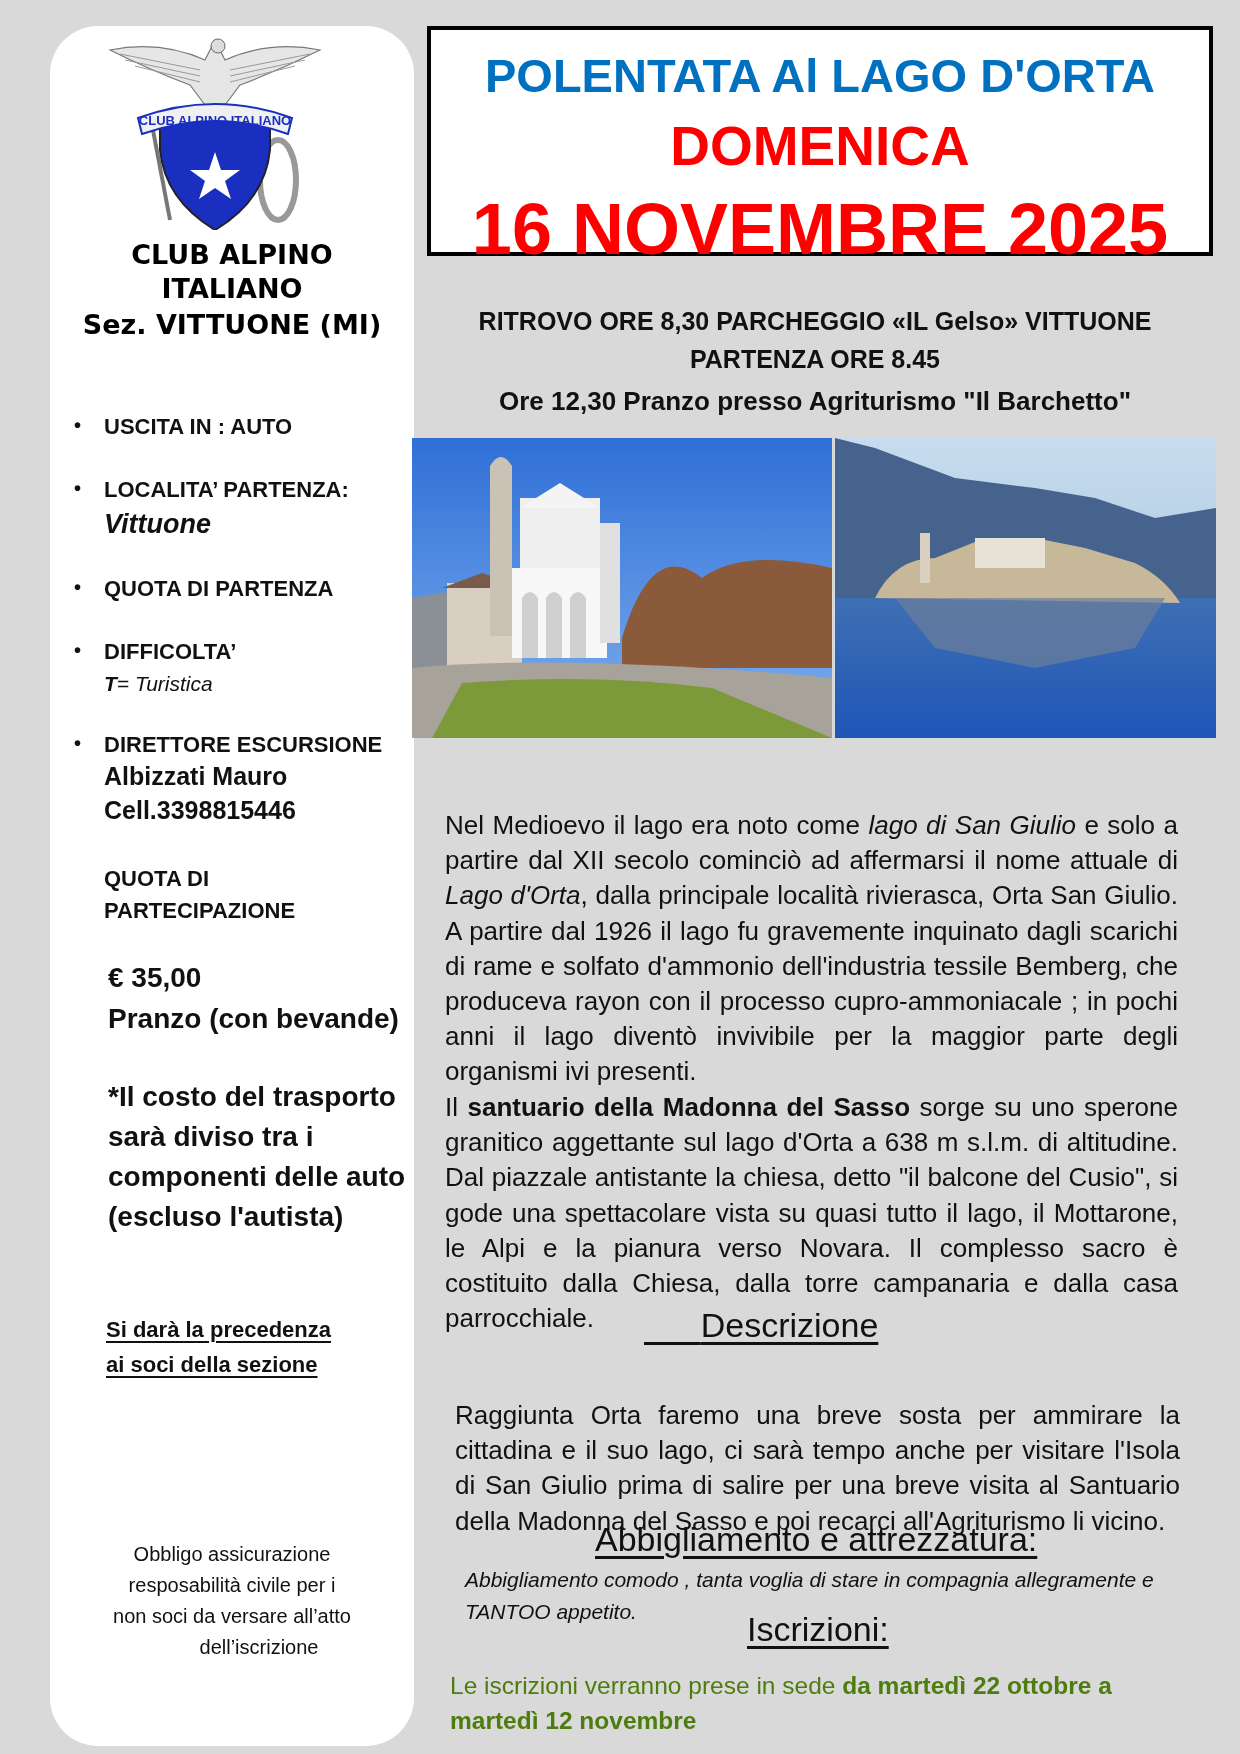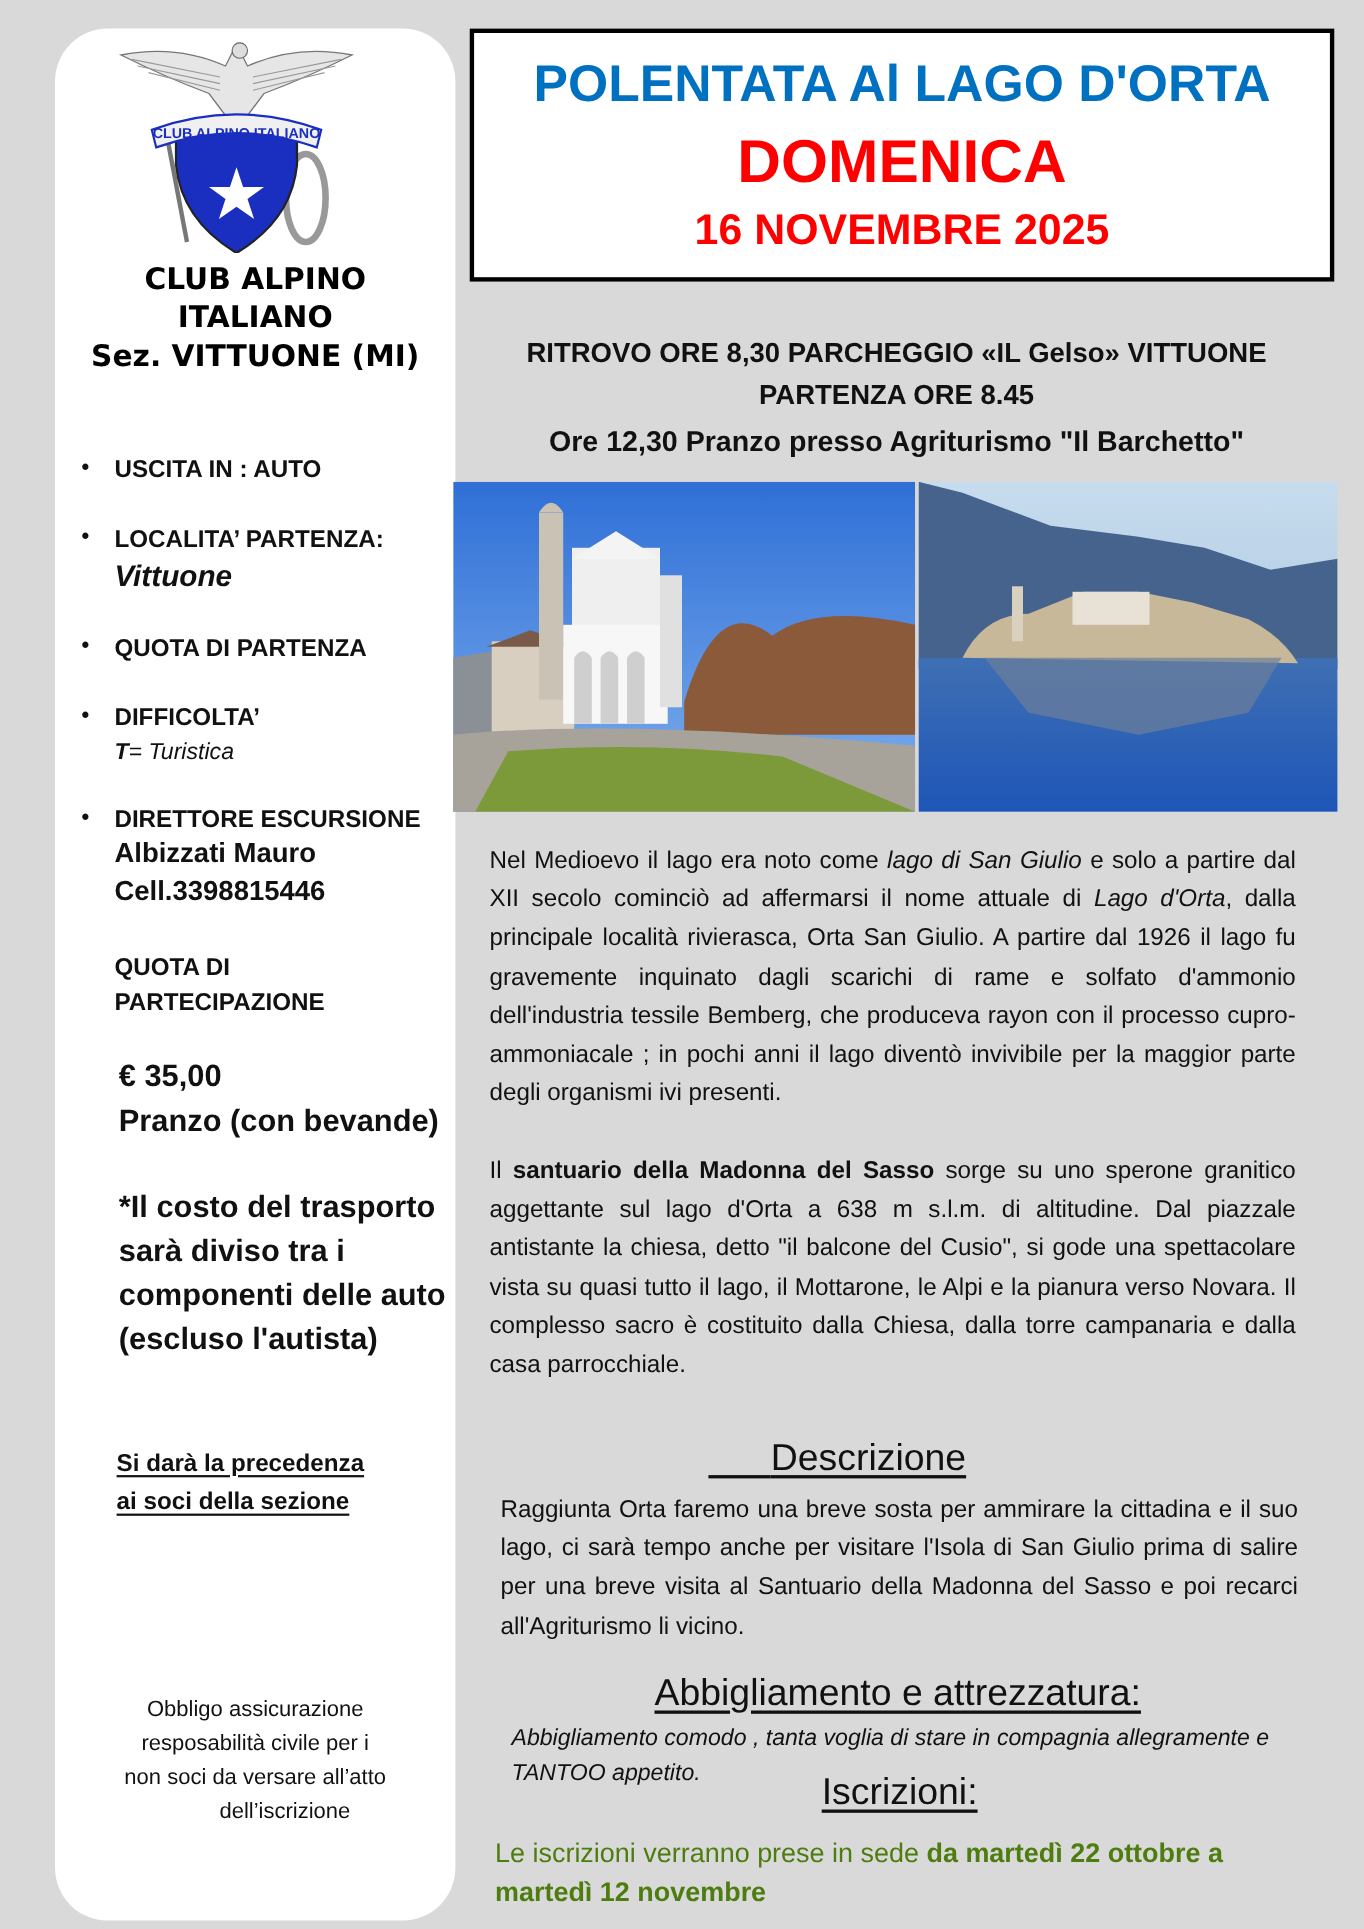--- a/index.html
+++ b/index.html
@@ -31,30 +31,30 @@
   .left-note { position:absolute; left:50px; width:364px; text-align:center; font-size:20px; line-height:31px; color:#111; }
 
   
   #title-box {
     position:absolute; left:427px; top:26px; width:786px; height:230px;
     background:#fff; border:4px solid #000; box-sizing:border-box;
   }
   .title-line { position:absolute; left:0; width:100%; text-align:center; font-weight:bold; white-space:nowrap; }
   #t1 { top:18px; font-size:47px; color:#0070c0; }
   #t2 { top:84px; font-size:55px; color:#ff0000; }
-  #t3 { top:158px; font-size:39px; color:#ff0000; }
+  #t3 { top:158px; font-size:72px; color:#ff0000; }
 
   .center-line { position:absolute; left:420px; width:790px; text-align:center; font-weight:bold; font-size:25px; color:#111; white-space:nowrap; }
 
   
   #photo-church { position:absolute; left:412px; top:438px; width:420px; height:300px; overflow:hidden; }
   #photo-island { position:absolute; left:835px; top:438px; width:381px; height:300px; overflow:hidden; }
 
   .para {
-    position:absolute; left:445px; width:733px; font-size:22px; line-height:35.2px; text-align:justify; color:#111;
+    position:absolute; left:445px; width:733px; font-size:26px; line-height:35.2px; text-align:justify; color:#111;margin-top:44px;
   }
   .para i { font-style:italic; }
   .section-head { position:absolute; font-size:34px; color:#111; white-space:nowrap; text-decoration:underline; text-decoration-thickness:3px; text-underline-offset:5px; }
   .italic-note { position:absolute; left:465px; width:750px; font-style:italic; font-size:21px; line-height:32px; color:#111; }
 </style>
 </head>
 <body>
 
 <div id="left-panel"></div>
 

